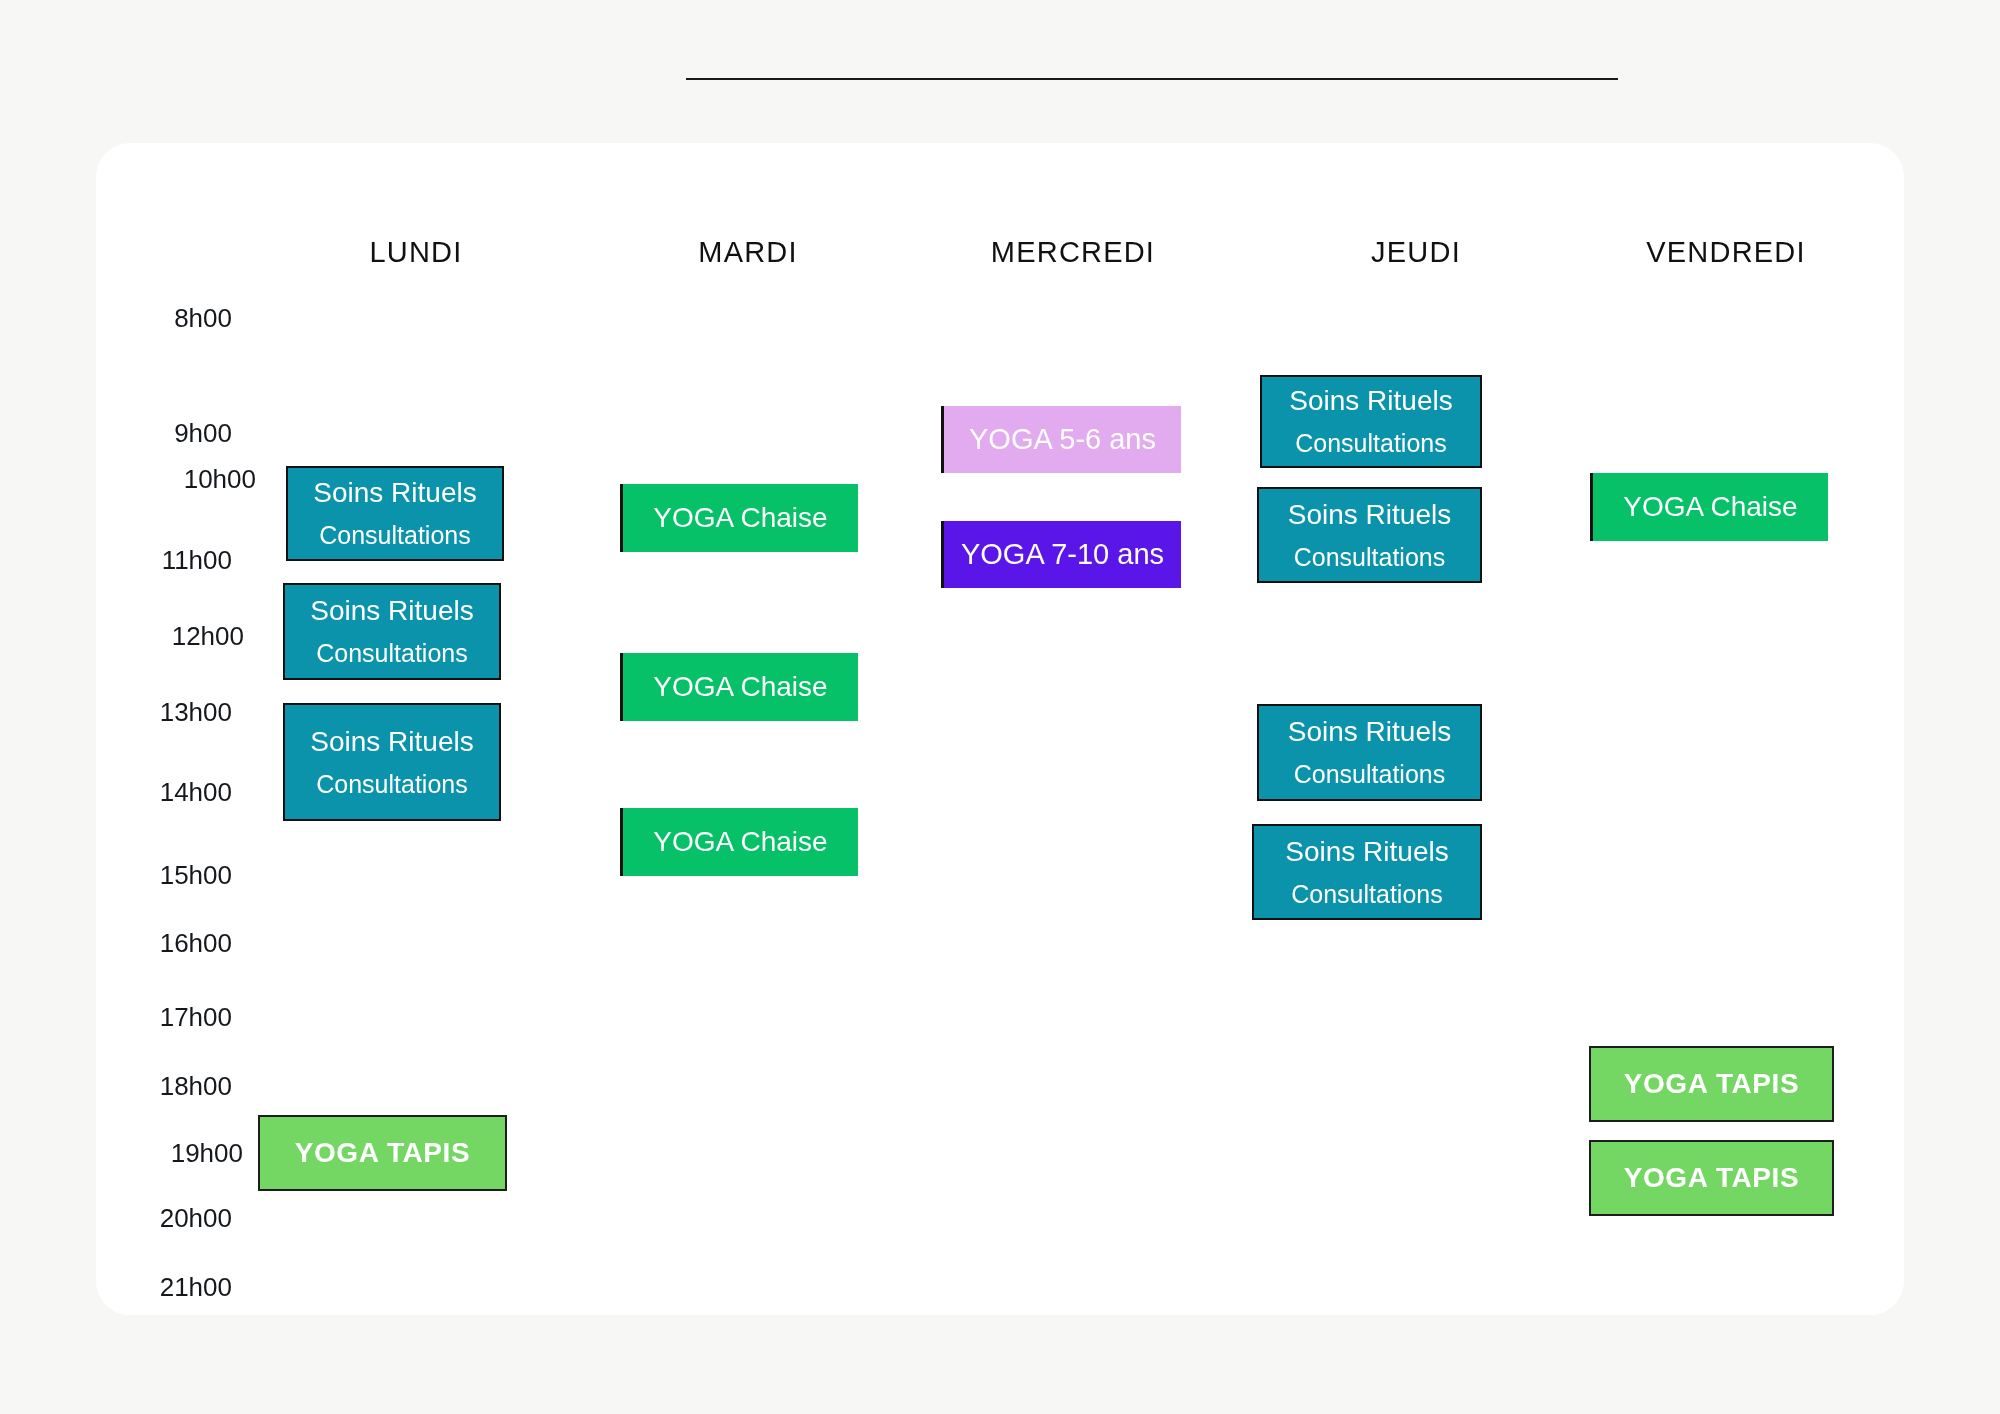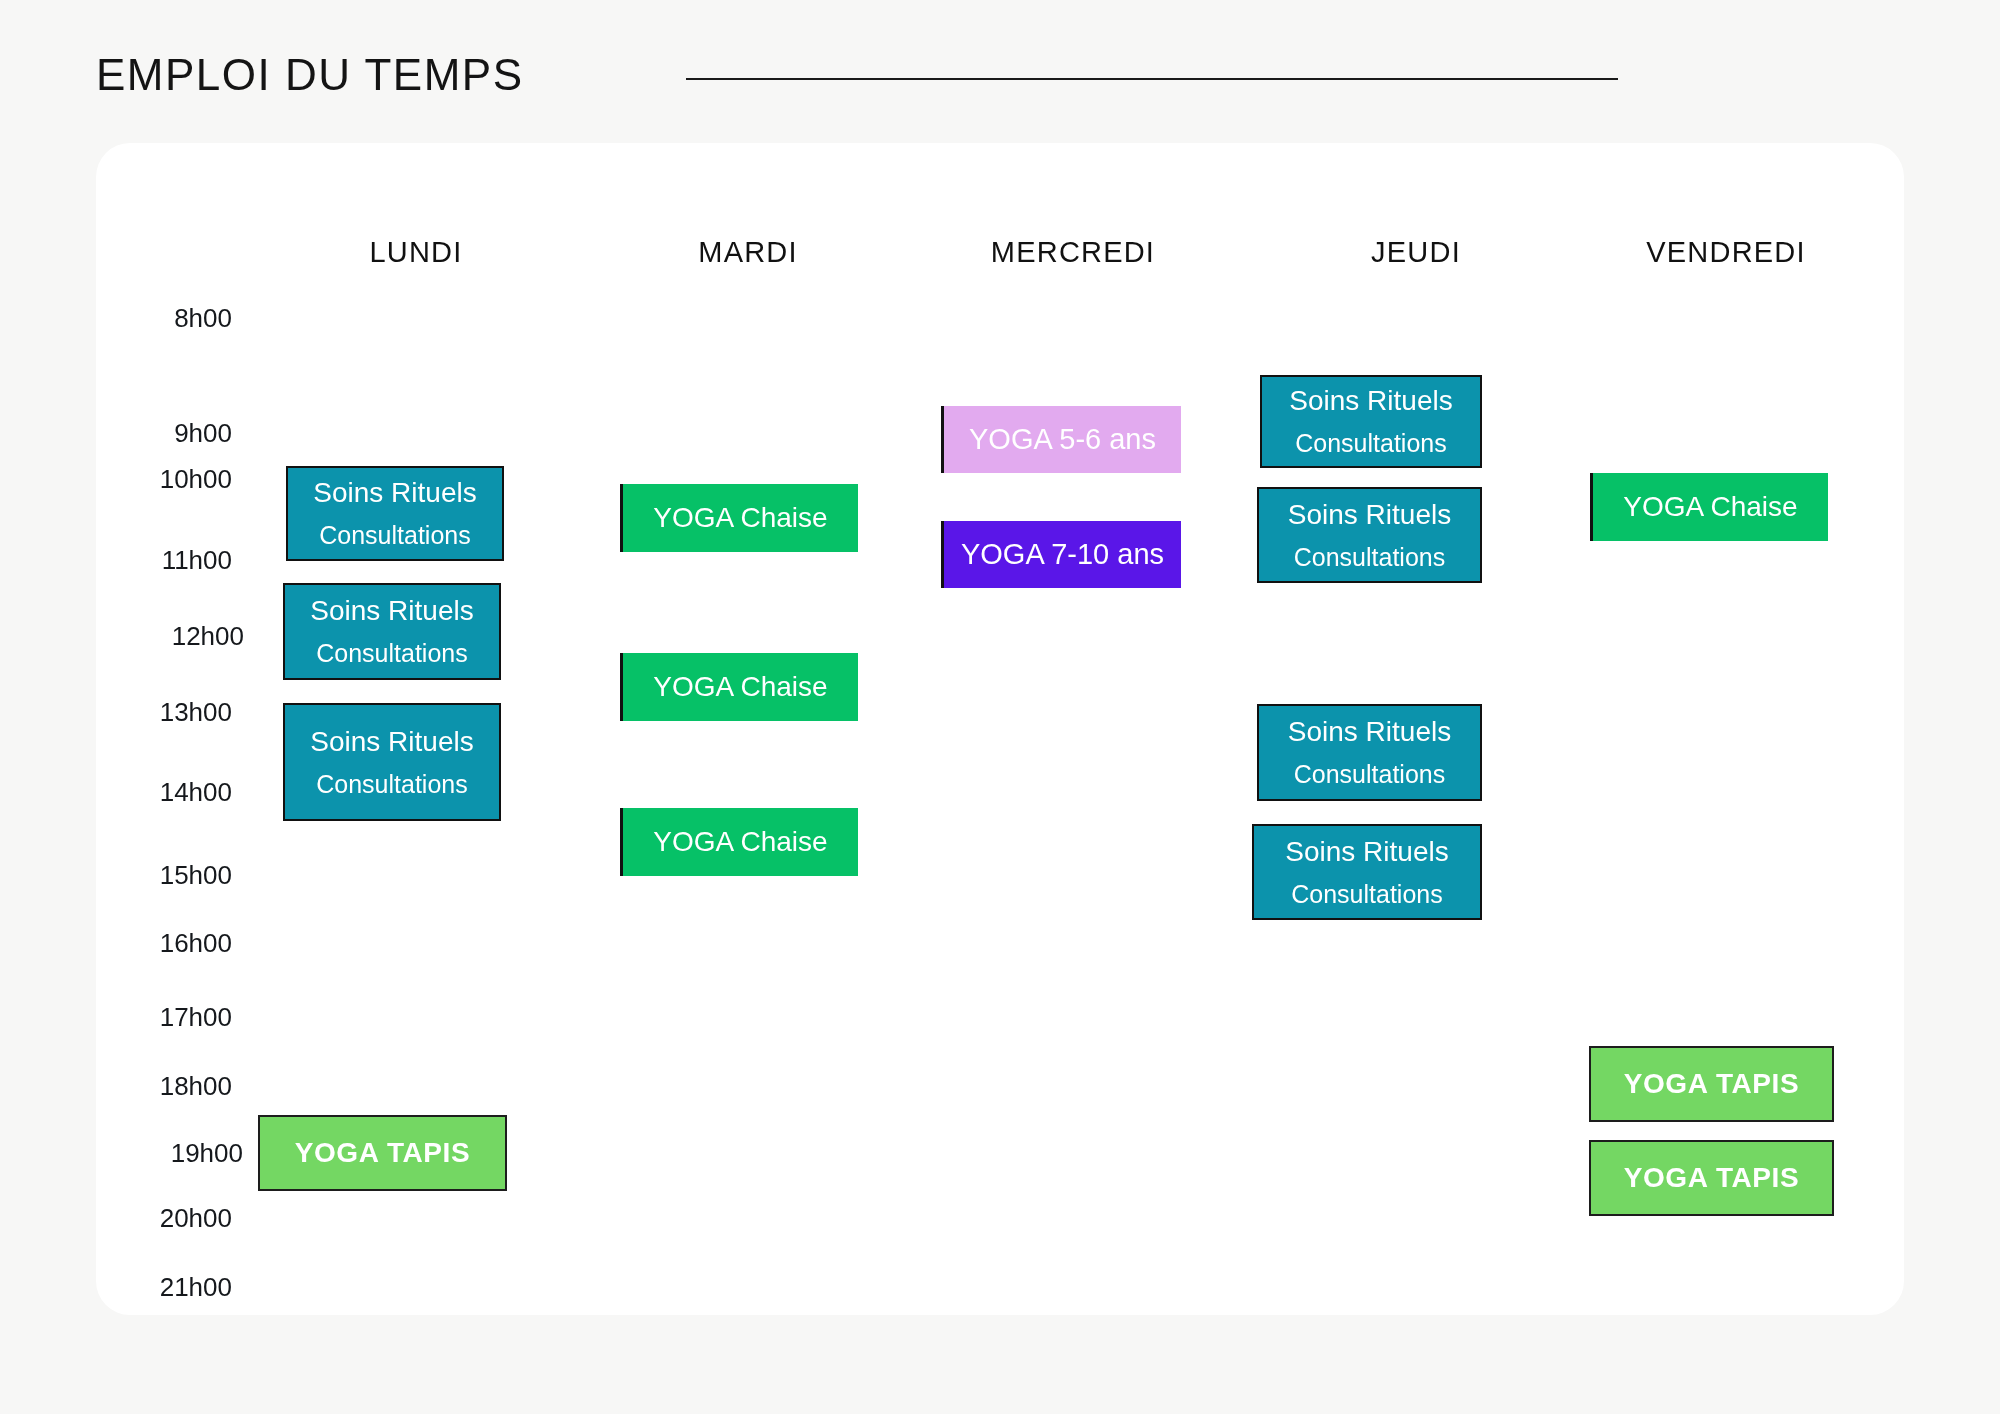--- a/index.html
+++ b/index.html
@@ -133,37 +133,36 @@
   .event.kids-pink .line1,
   .event.kids-purple .line1 {
     font-size: 29px;
   }
 </style>
 </head>
 <body>
 
 <div id="page">
 
-  <div class="page-title">EMPLOI DU TEMPS</div>
 
   <div class="title-rule"></div>
 
   <div class="schedule-card"></div>
 
   <div id="day-headers">
       <div class="day-header" style="left: 416px;">LUNDI</div>
       <div class="day-header" style="left: 748px;">MARDI</div>
       <div class="day-header" style="left: 1073px;">MERCREDI</div>
       <div class="day-header" style="left: 1416px;">JEUDI</div>
       <div class="day-header" style="left: 1726px; text-align: right;">VENDREDI</div>
     </div>
   <div id="time-axis">
       <div class="time-label" style="top: 318px; left: 0px; width: 232px;">8h00</div>
       <div class="time-label" style="top: 397px; left: 0px; width: 232px; margin-top: 36px;">9h00</div>
-      <div class="time-label" style="top: 479px; left: 0px; width: 232px;">10h00</div>
+      <div class="time-label" style="top: 479px; left: 0px; width: 232px; padding-left: 24px;">10h00</div>
       <div class="time-label" style="top: 560px; left: 0px; width: 232px;">11h00</div>
       <div class="time-label" style="top: 636px; left: 12px; width: 232px;">12h00</div>
       <div class="time-label" style="top: 712px; left: 0px; width: 232px;">13h00</div>
       <div class="time-label" style="top: 792px; left: 0px; width: 232px;">14h00</div>
       <div class="time-label" style="top: 875px; left: 0px; width: 232px;">15h00</div>
       <div class="time-label" style="top: 943px; left: 0px; width: 232px;">16h00</div>
       <div class="time-label" style="top: 1017px; left: 0px; width: 232px;">17h00</div>
       <div class="time-label" style="top: 1086px; left: 0px; width: 232px;">18h00</div>
       <div class="time-label" style="top: 1153px; left: 0px; width: 232px; padding-left: 11px;">19h00</div>
       <div class="time-label" style="top: 1218px; left: 0px; width: 232px;">20h00</div>

